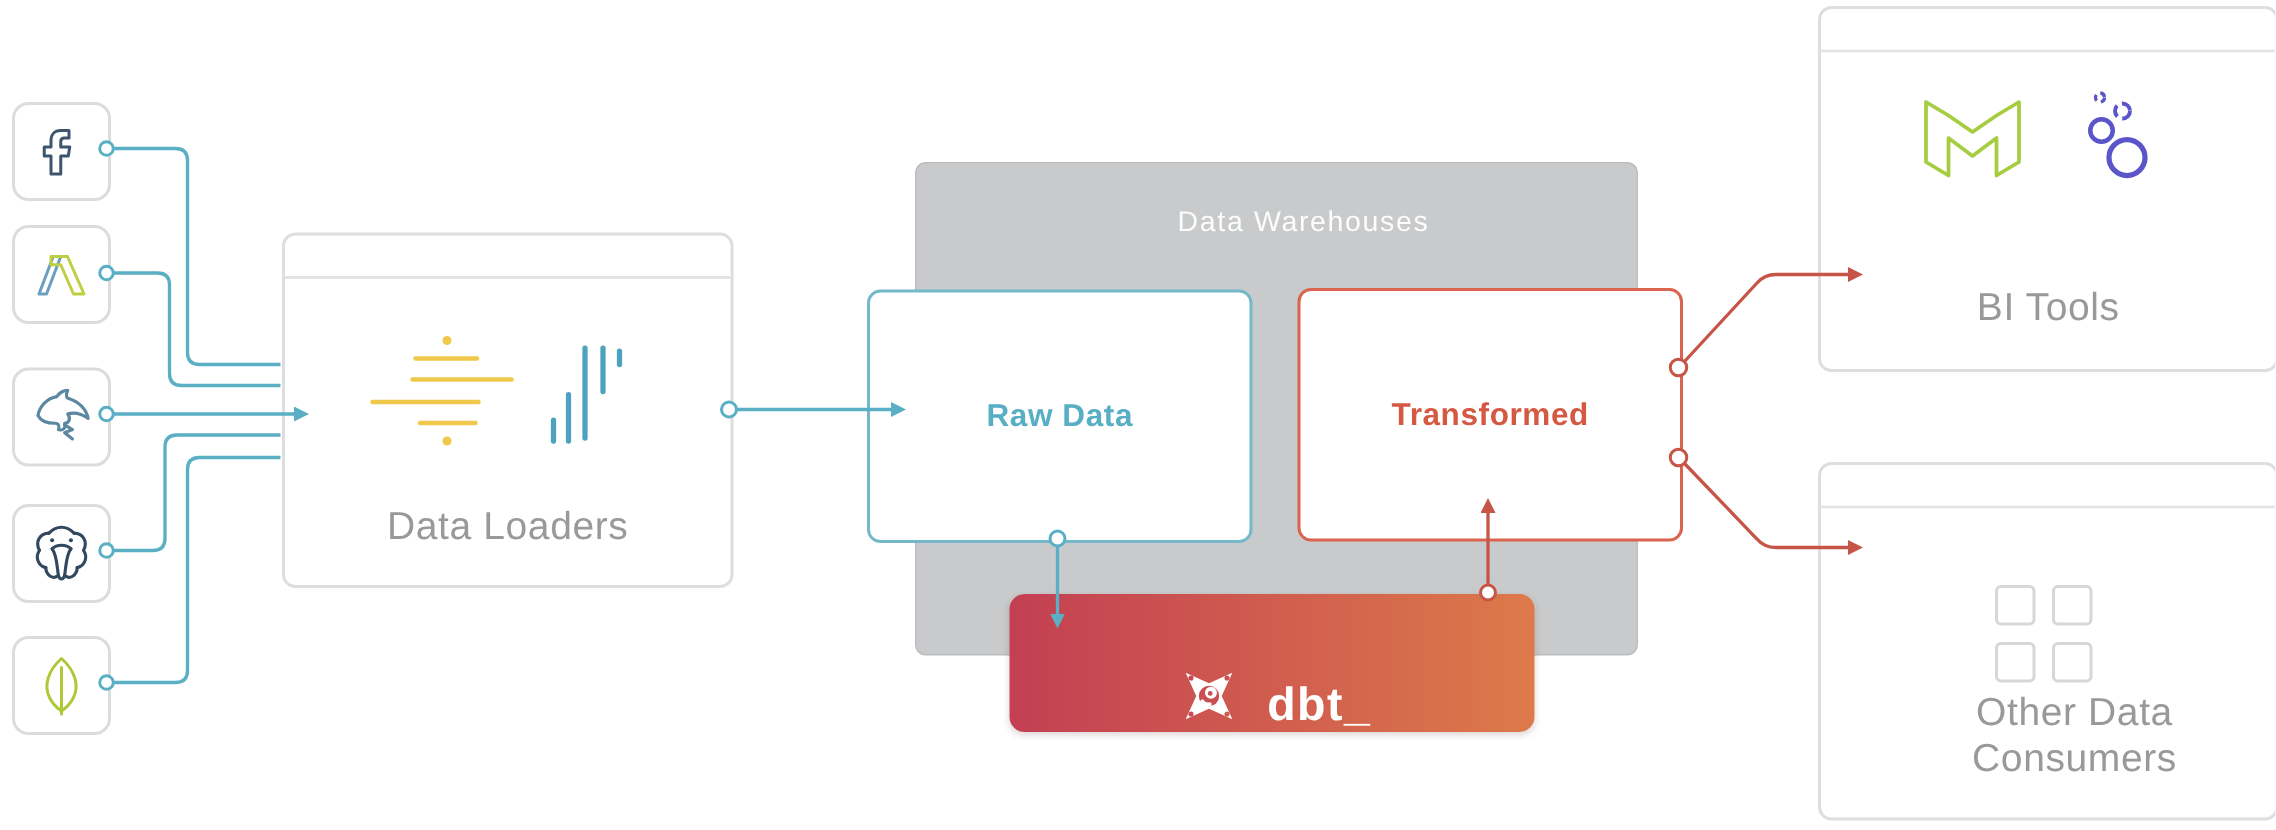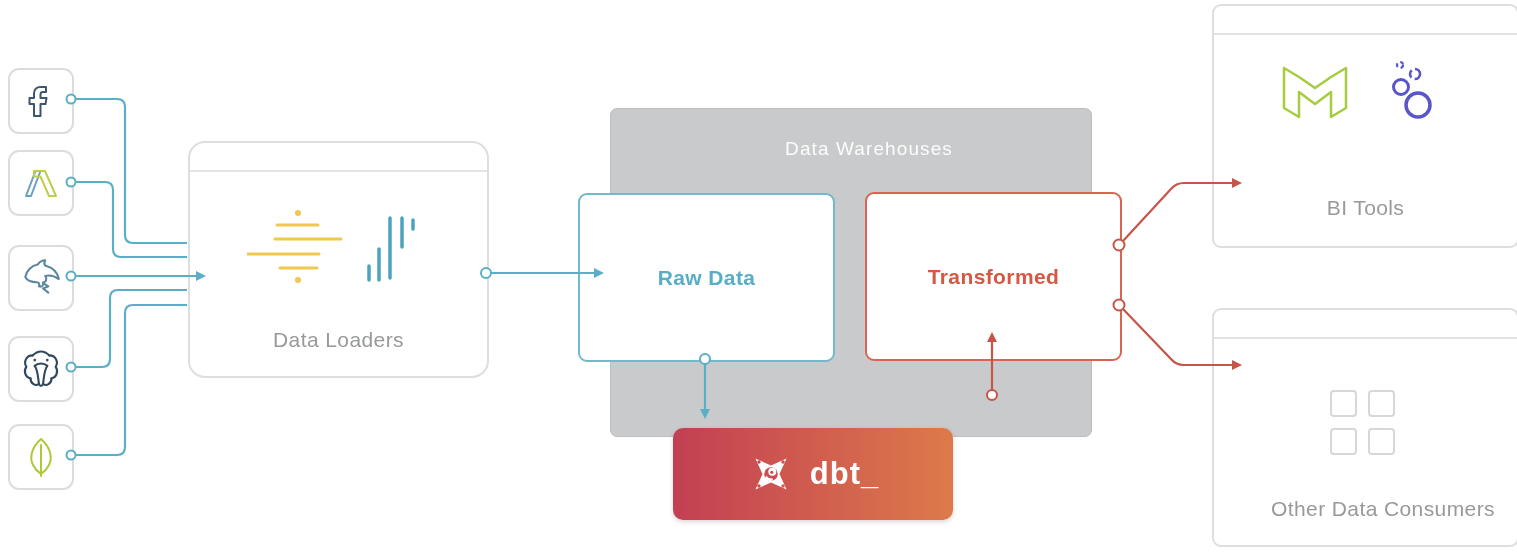--- a/index.html
+++ b/index.html
@@ -7,41 +7,41 @@
   .canvas{position:relative;width:1517px;height:553px;background:#fff;overflow:hidden;}
 
   
   .src{position:absolute;left:8px;width:62px;height:62px;background:#fff;border:2px solid #dbdddd;
        border-radius:11px;display:flex;align-items:center;justify-content:center;z-index:3;}
 
   
   .panel{position:absolute;background:#fff;border:2px solid #dcdedf;border-radius:9px;z-index:2;}
   .panel-header{height:27px;border-bottom:2px solid #e2e3e4;border-radius:8px 8px 0 0;}
   .panel-label{position:absolute;left:0;right:0;text-align:center;color:#97999b;
-               font-size:21px;letter-spacing:.4px;}
-
-  .loaders{left:188px;top:141px;width:297px;height:233px;border-radius:17px;}
+               font-size:26px;letter-spacing:.4px;}
+
+  .loaders{left:188px;top:155px;width:297px;height:233px;}
   .loaders .panel-label{bottom:24px;}
   .stitch-icon{position:absolute;left:57px;top:66px;}
   .fivetran-icon{position:absolute;left:176px;top:73px;}
 
   .warehouse{position:absolute;left:610px;top:108px;width:480px;height:327px;background:#c9cacb;
              border:1px solid #bcbdbf;border-radius:7px;z-index:1;}
   .warehouse-title{margin-top:29px;text-align:center;color:#fcfcfc;font-size:19px;
                    letter-spacing:1.1px;font-weight:500;padding-left:36px;}
 
   .whbox{position:absolute;width:253px;height:165px;background:#fff;border-radius:9px;z-index:4;
          display:flex;align-items:center;justify-content:center;font-size:21px;font-weight:600;letter-spacing:.4px;}
   .raw{left:578px;top:193px;border:2px solid #73b9ca;color:#58aec5;}
   .transformed{left:865px;top:192px;border:2px solid #da6450;color:#d55843;}
 
-  .dbt{position:absolute;left:673px;top:396px;width:280px;height:92px;border-radius:10px;z-index:5;
+  .dbt{position:absolute;left:673px;top:396px;width:350px;height:92px;border-radius:10px;z-index:5;
        background:linear-gradient(90deg,#c33f53 0%,#dd7a4a 100%);
-       display:flex;align-items:center;justify-content:center;gap:15px;
-       box-shadow:0 2px 5px rgba(80,20,20,.18);margin-top:32px;}
+       display:flex;align-items:flex-end;justify-content:center;gap:15px;
+       box-shadow:0 2px 5px rgba(80,20,20,.18);}
   .dbt-label{color:#fff;font-size:31px;font-weight:700;letter-spacing:1px;}
 
   .bi{left:1212px;top:4px;width:303px;height:240px;}
   .bi .panel-label{bottom:26px;}
   .mode-icon{position:absolute;left:66px;top:55px;}
   .looker-icon{position:absolute;left:168px;top:52px;}
 
   .other{left:1212px;top:308px;width:303px;height:235px;}
   .other .panel-label{bottom:24px;padding-left:35px;}
   .squares{position:absolute;left:116px;top:80px;display:grid;grid-template-columns:27px 27px;

